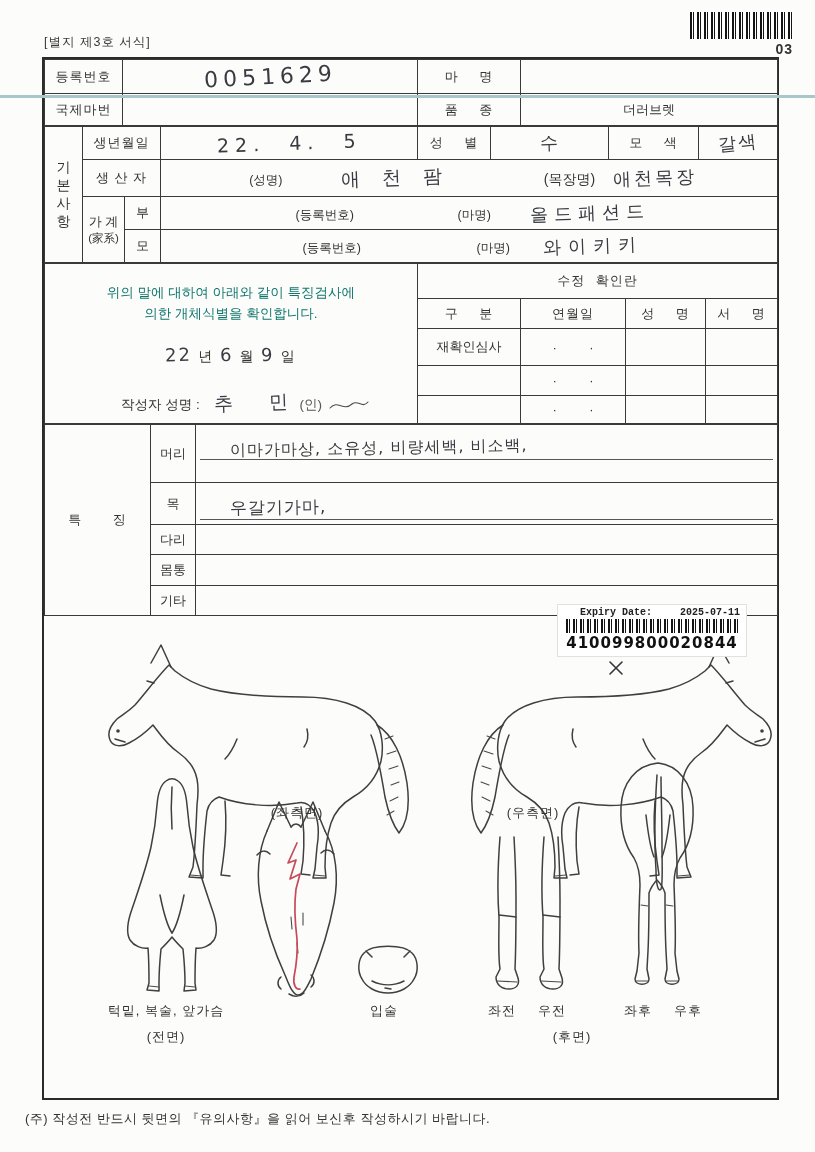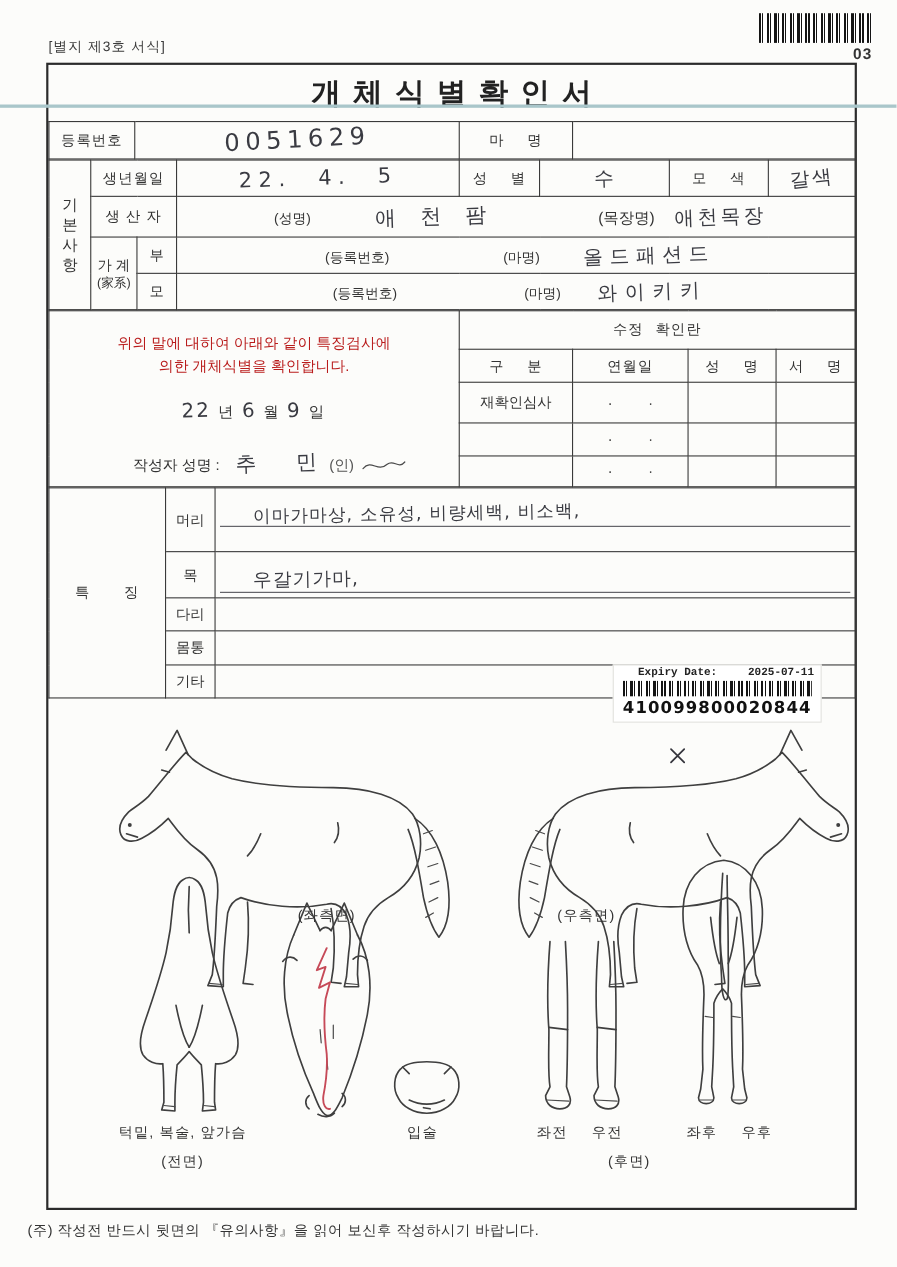--- a/index.html
+++ b/index.html
@@ -22,21 +22,21 @@
   .wsp{word-spacing:16px;}
   .wsp2{word-spacing:26px;}
   .left{text-align:left;}
   .hw{font-family:"DejaVu Sans",sans-serif;color:#3a3b42;display:inline-block;white-space:pre;transform:rotate(-2deg);}
   .hw-reg{font-size:22px;letter-spacing:5px;transform:rotate(-3deg);}
   .hw-md{font-size:18px;letter-spacing:2px;}
   .hw-birth{font-size:19px;letter-spacing:6px;}
   .hw-name{font-size:19px;letter-spacing:8px;}
   .hw-feat{font-size:16px;letter-spacing:1px;transform:rotate(-1deg);}
   .vertchars{display:flex;flex-direction:column;justify-content:space-around;height:100%;font-size:14px;}
-  .stmt{padding-top:14px;font-size:13.5px;line-height:21px;color:#b91c1c;}
+  .stmt{padding-top:14px;font-size:13.5px;line-height:21px;color:#0f766e;}
   .dateline{margin-top:20px;font-size:14px;letter-spacing:2px;}
   .writerline{margin-top:24px;text-align:left;padding-left:72px;font-size:13.5px;}
   .dotcell{color:#555;font-size:12px;}
   .rule-line{height:30px;border-bottom:1.2px solid #55555a;display:flex;align-items:flex-end;padding-left:30px;}
   
   .barcode{background:repeating-linear-gradient(90deg,#141414 0 2px,#fff 2px 3px,#141414 3px 4px,#fff 4px 7px,#141414 7px 9px,#fff 9px 10px,#141414 10px 11px,#fff 11px 14px);}
   .topbarcode{left:690px;top:12px;width:103px;height:27px;}
   .pagenum{left:750px;top:41px;width:43px;text-align:right;font-size:14px;font-weight:bold;color:#333;letter-spacing:1px;}
   .formtag{left:44px;top:34px;font-size:12.5px;color:#3a3a3a;letter-spacing:1px;}
   .sticker{left:557px;top:604px;width:190px;height:53px;background:#fff;z-index:6;border:1px solid #e2e2dd;box-sizing:border-box;padding:2px 6px 0 6px;}
@@ -57,37 +57,40 @@
 </head>
 <body>
 
 <div class="abs formtag">[별지 제3호 서식]</div>
 <div class="abs barcode topbarcode"></div>
 <div class="abs pagenum">03</div>
 <div class="abs scanline"></div>
 
 <div class="abs frame">
 
-  <div class="titleband">
-    <span class="formtitle">개체식별확인서</span>
-  </div>
 
   <table class="grid">
     <colgroup>
         <col style="width:78px">
         <col style="width:295px">
         <col style="width:103px">
         <col style="width:257px">
       </colgroup>
     <tbody>
         <tr style="height:33px">
       <td class="lab">등록번호</td>
       <td><span class="hw hw-reg">0051629</span></td>
       <td class="lab wsp">마 명</td>
       <td></td>
+    </tr>
+    <tr style="height:32px">
+      <td class="lab">국제마번</td>
+      <td></td>
+      <td class="lab wsp">품 종</td>
+      <td>더러브렛</td>
     </tr>
   </tbody>
     </table>
 
   <table class="grid">
     <colgroup>
         <col style="width:38px">
         <col style="width:42px">
         <col style="width:36px">
         <col style="width:257px">

